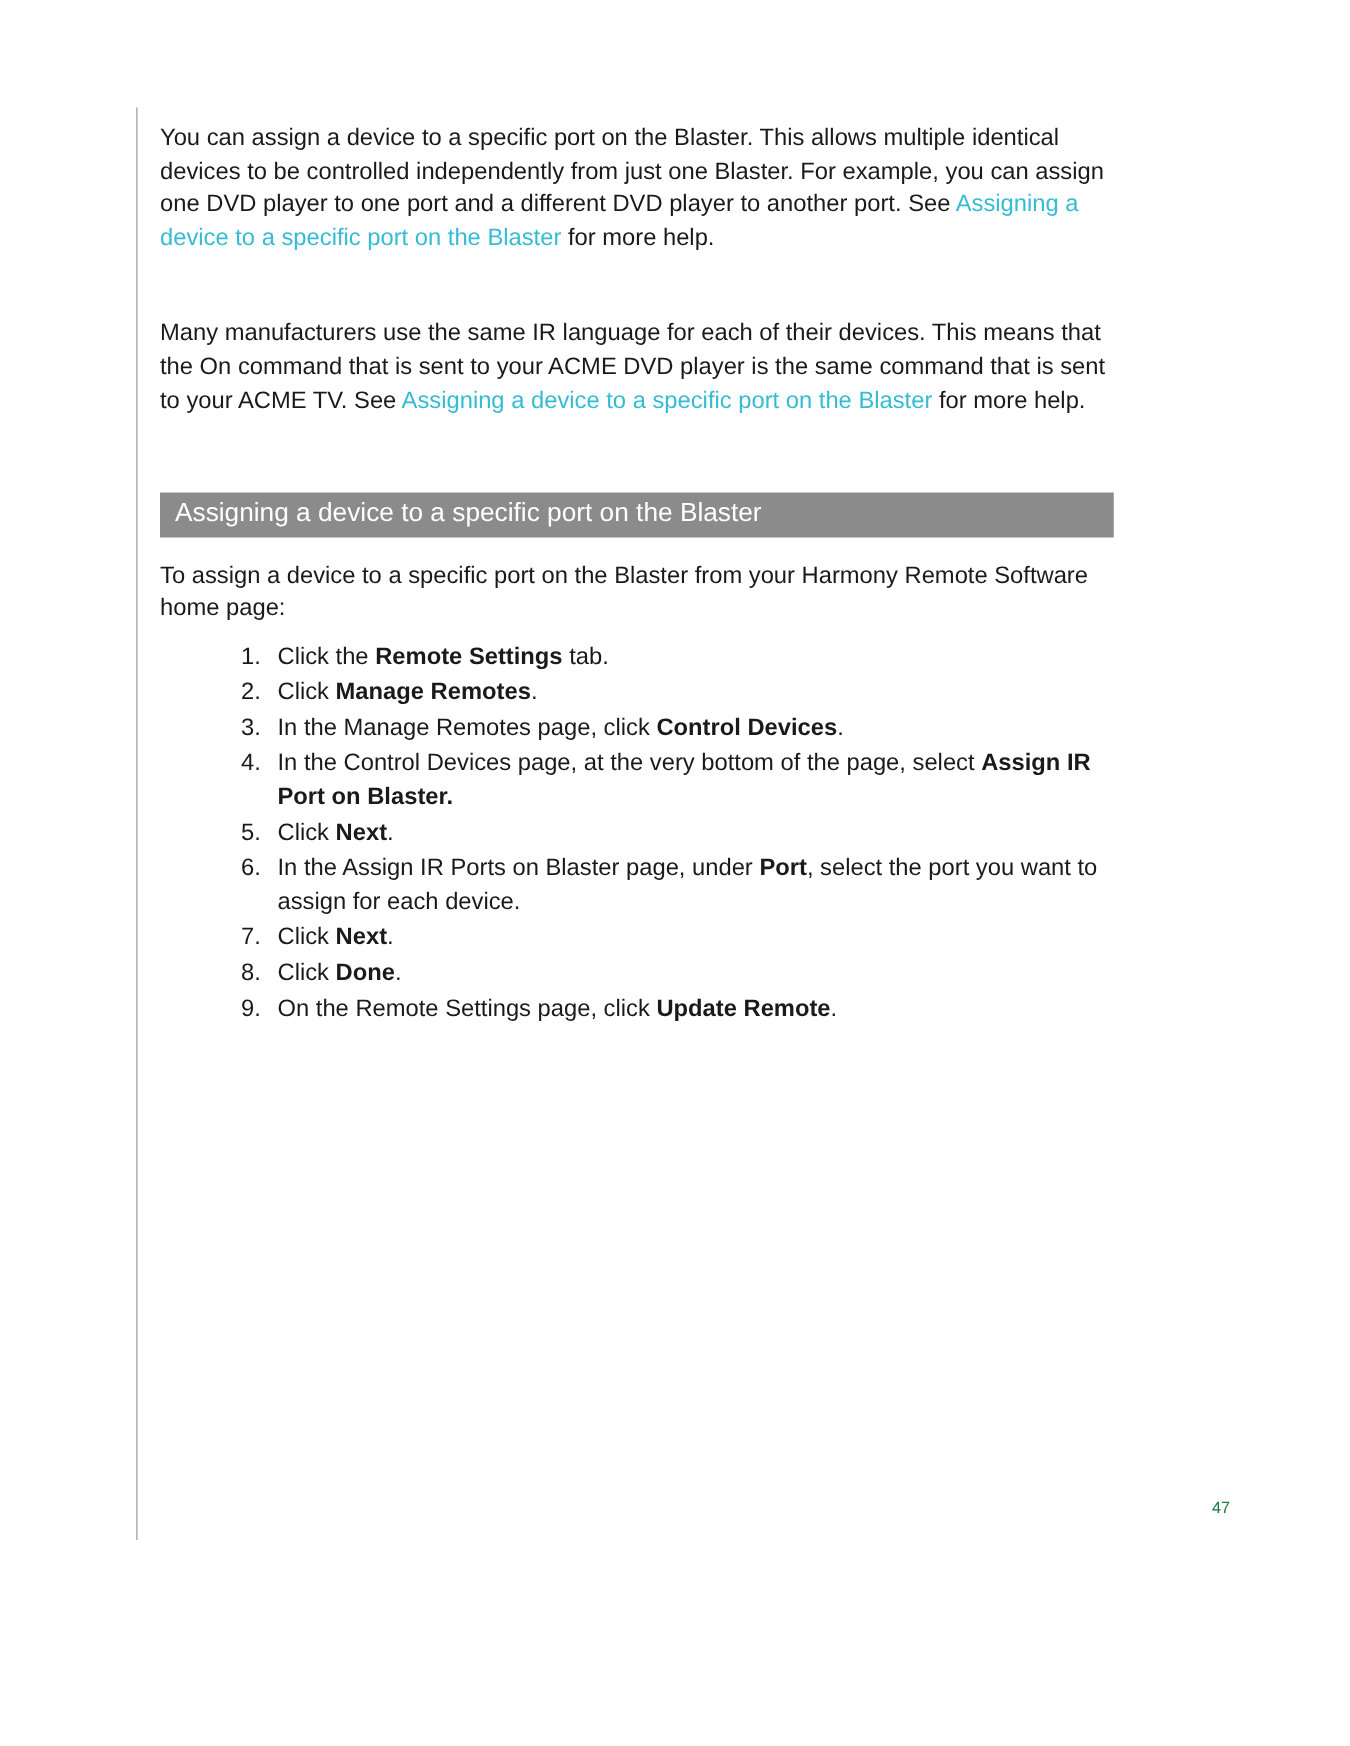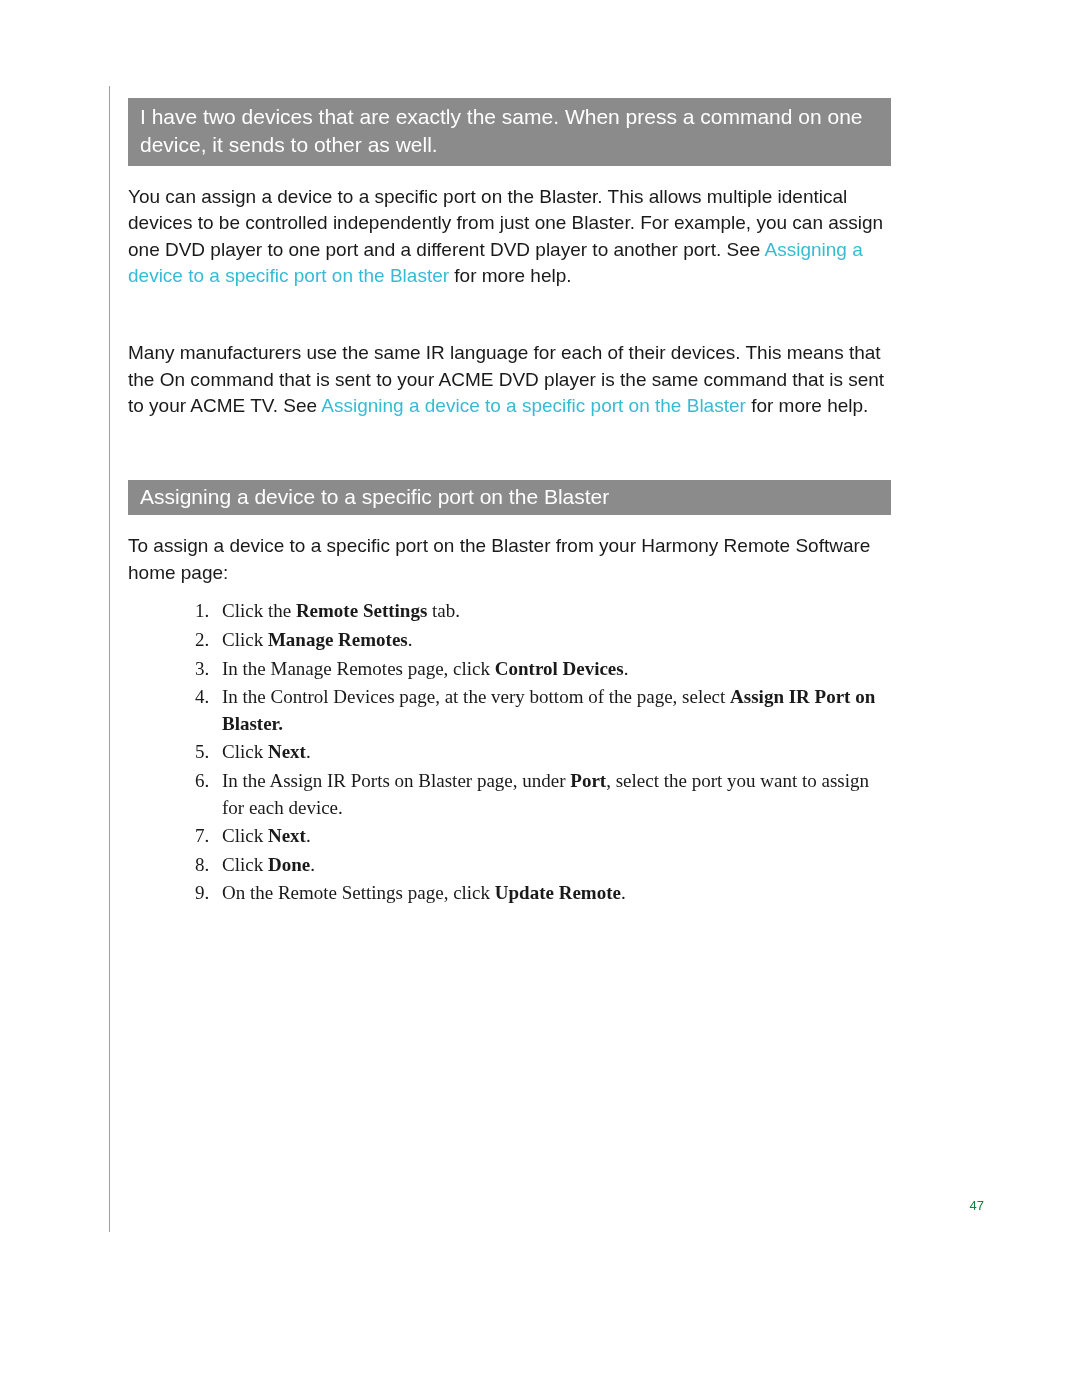--- a/index.html
+++ b/index.html
@@ -54,21 +54,20 @@
   }
   a.link {
     color: #35bcd4;
     text-decoration: none;
   }
   ol.steps {
     margin: 10px 0 0 0;
     padding-left: 86px;
     font-size: 19px;
     line-height: 1.4;
-    font-family: Liberation Serif, serif;
   }
   ol.steps li {
     padding-left: 8px;
     margin-bottom: 2px;
   }
   ol.steps li b {
     font-weight: 700;
   }
   .page-no {
     position: absolute;
@@ -79,21 +78,20 @@
   }
 </style>
 </head>
 <body>
 
 <div class="page">
   <div class="rule"></div>
 
   <div class="content">
 
-    <div class="band">I have two devices that are exactly the same. When press a command on one device, it sends to other as well.</div>
     <div class="body">
       <span>You can assign a device to a specific port on the Blaster. This allows multiple identical devices to be controlled independently from just one Blaster. For example, you can assign one DVD player to one port and a different DVD player to another port. See </span><a class="link" href="#">Assigning a device to a specific port on the Blaster</a><span> for more help.</span>
     </div>
 
     <div class="body tight">
       <span>Many manufacturers use the same IR language for each of their devices. This means that the On command that is sent to your ACME DVD player is the same command that is sent to your ACME TV. See </span><a class="link" href="#">Assigning a device to a specific port on the Blaster</a><span> for more help.</span>
     </div>
 
     <div class="band single">Assigning a device to a specific port on the Blaster</div>
     <div class="body" style="margin-bottom:12px">To assign a device to a specific port on the Blaster from your Harmony Remote Software home page:</div>

